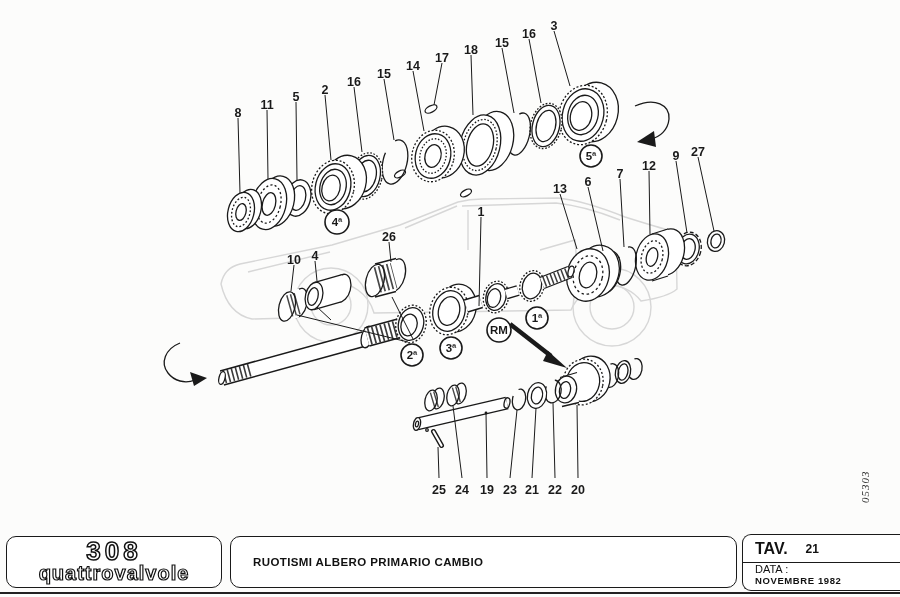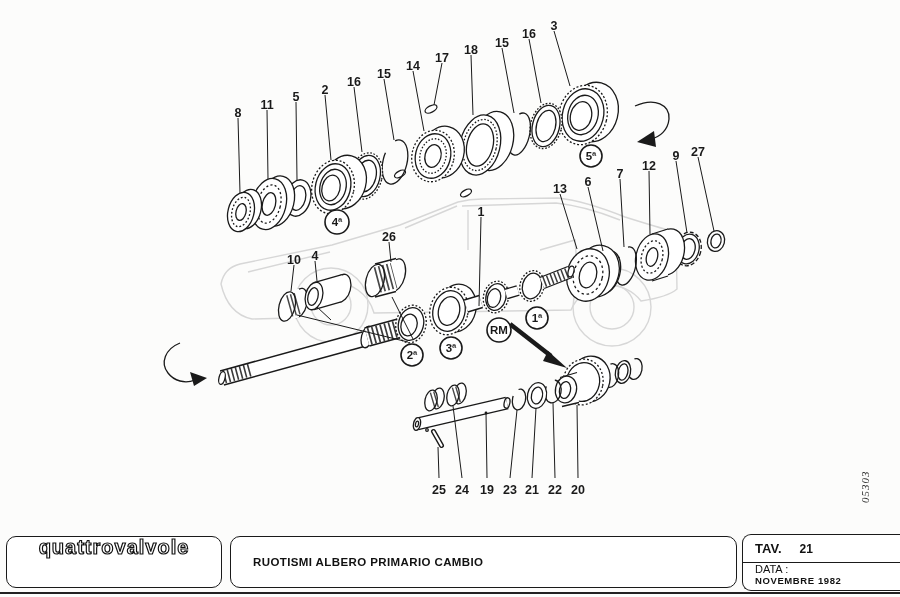--- a/index.html
+++ b/index.html
@@ -24,21 +24,21 @@
   .logo-308{font-weight:bold;font-size:26px;line-height:24px;margin-top:2px;letter-spacing:4px;
             color:#fff;-webkit-text-stroke:1.5px #111;text-shadow:0 0 0 #111;}
   .logo-qv{font-weight:bold;font-size:20px;line-height:20px;letter-spacing:1px;
            color:#fff;-webkit-text-stroke:1.2px #111;}
   .title-box{left:230px;top:536px;width:507px;height:52px;display:flex;align-items:center;}
   .plate-title{font-weight:bold;font-size:11.5px;letter-spacing:.4px;
                color:#111;padding-left:22px;}
   .tav-box{left:742px;top:534px;width:158px;height:57px;border-right:none;border-radius:9px 0 0 9px;}
   .tav-row{height:28px;border-bottom:1.4px solid var(--ink);display:flex;align-items:center;
            padding-left:12px;box-sizing:border-box;}
-  .tav-label{font-weight:bold;font-size:13px;color:#111;}
+  .tav-label{font-weight:bold;font-size:16px;color:#111;}
   .tav-num{font-weight:bold;font-size:12px;color:#111;margin-left:18px;}
   .data-row{height:26px;display:flex;align-items:flex-start;padding-left:12px;box-sizing:border-box;flex-direction:column;}
   .data-label{font-size:11px;color:#111;}
   .data-val{font-weight:bold;font-size:9.5px;letter-spacing:.6px;color:#111;margin-left:0;}
   .bottom-rule{position:absolute;left:0;top:592px;width:900px;height:1.5px;background:#222;}
 </style>
 </head>
 <body>
 
 <div class="page">
@@ -407,20 +407,21 @@
           <circle cx="537" cy="318" r="11" class="gcirc"></circle>
           <text x="537" y="322" class="gtext">1ª</text>
         </g>
       </g>
   <circle cx="486" cy="413" r="1.4" fill="#1a1a1a"></circle>
 
   <text class="dwgnum" x="869" y="503" transform="rotate(-90 869 503)">05303</text>
 </svg>
 
   <div class="footer-box logo-box">
+    <div class="logo-308">308</div>
     <div class="logo-qv">quattrovalvole</div>
   </div>
   <div class="footer-box title-box">
     <div class="plate-title">RUOTISMI ALBERO PRIMARIO CAMBIO</div>
   </div>
   <div class="footer-box tav-box">
     <div class="tav-row">
       <span class="tav-label">TAV.</span>
       <span class="tav-num">21</span>
     </div>

